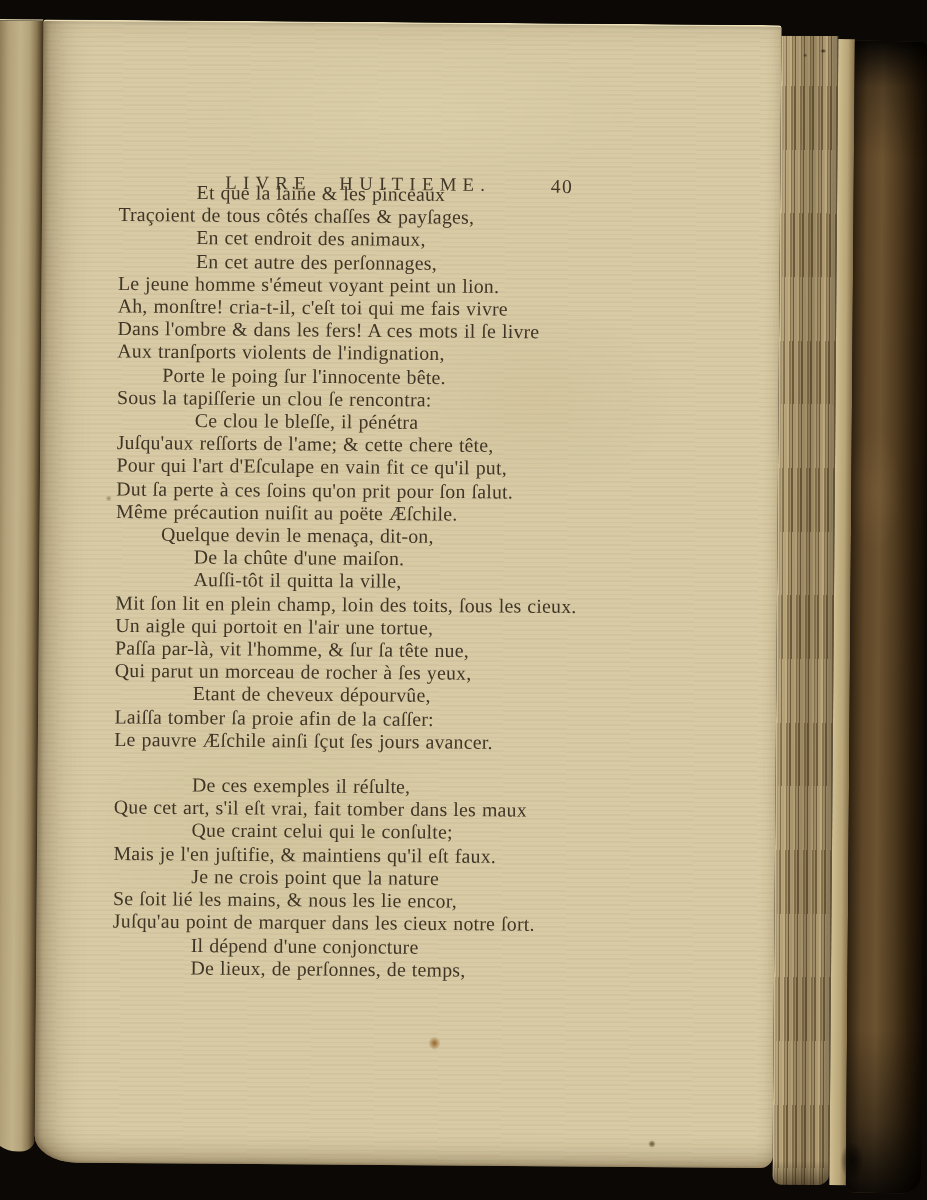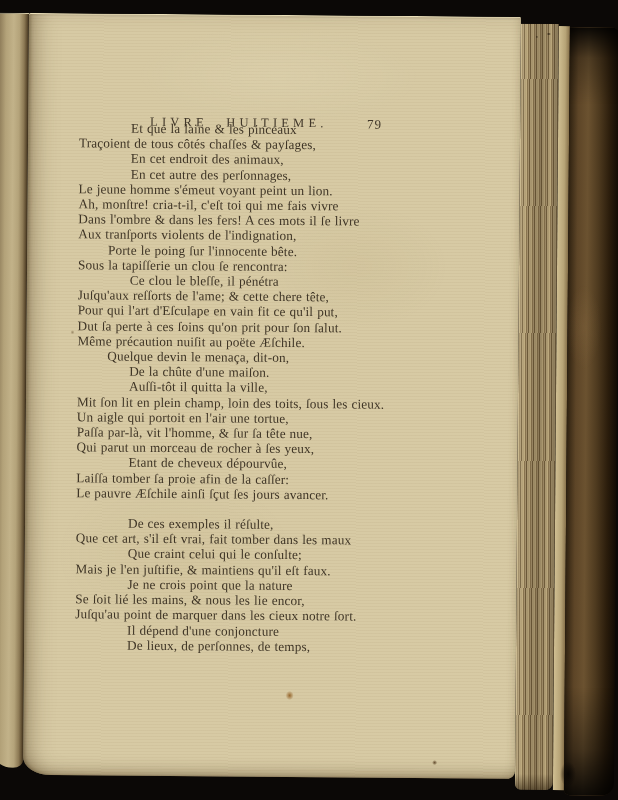--- a/index.html
+++ b/index.html
@@ -135,21 +135,21 @@
 
 <div class="book">
 
   <div class="facing-sliver"></div>
 
   <div class="page">
     <div class="page-texture"></div>
 
     <div class="page-header">
       <span class="running-title">LIVRE HUITIEME.</span>
-      <span class="page-number">79</span>
+      <span class="page-number">40</span>
     </div>
 
     <div class="poem">
         <div class="line ind2">Et que la laine &amp; les pinceaux</div>
         <div class="line ind0">Traçoient de tous côtés chaſſes &amp; payſages,</div>
         <div class="line ind2">En cet endroit des animaux,</div>
         <div class="line ind2">En cet autre des perſonnages,</div>
         <div class="line ind0">Le jeune homme s'émeut voyant peint un lion.</div>
         <div class="line ind0">Ah, monſtre! cria-t-il, c'eſt toi qui me fais vivre</div>
         <div class="line ind0">Dans l'ombre &amp; dans les fers! A ces mots il ſe livre</div>

